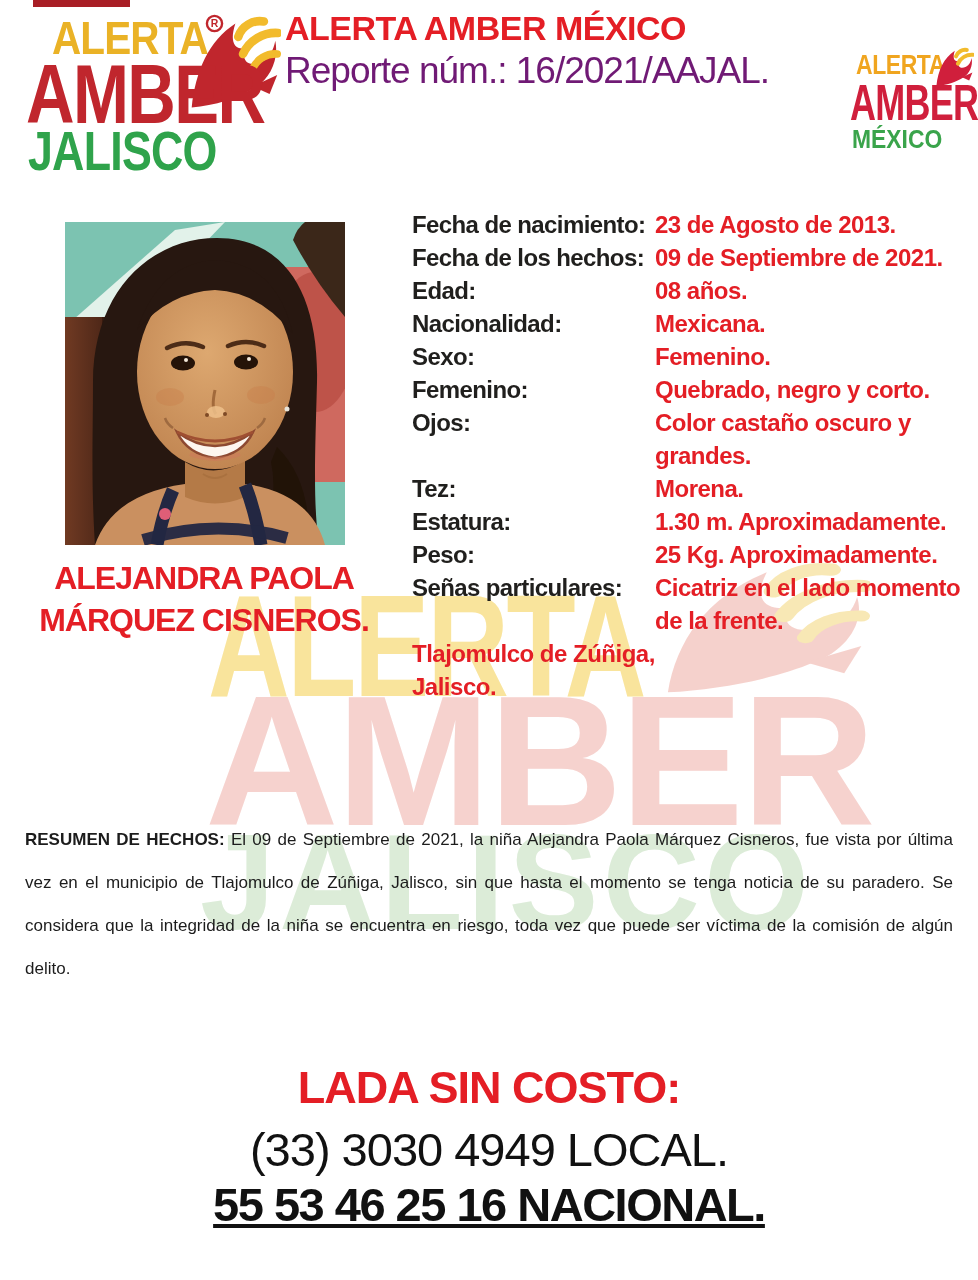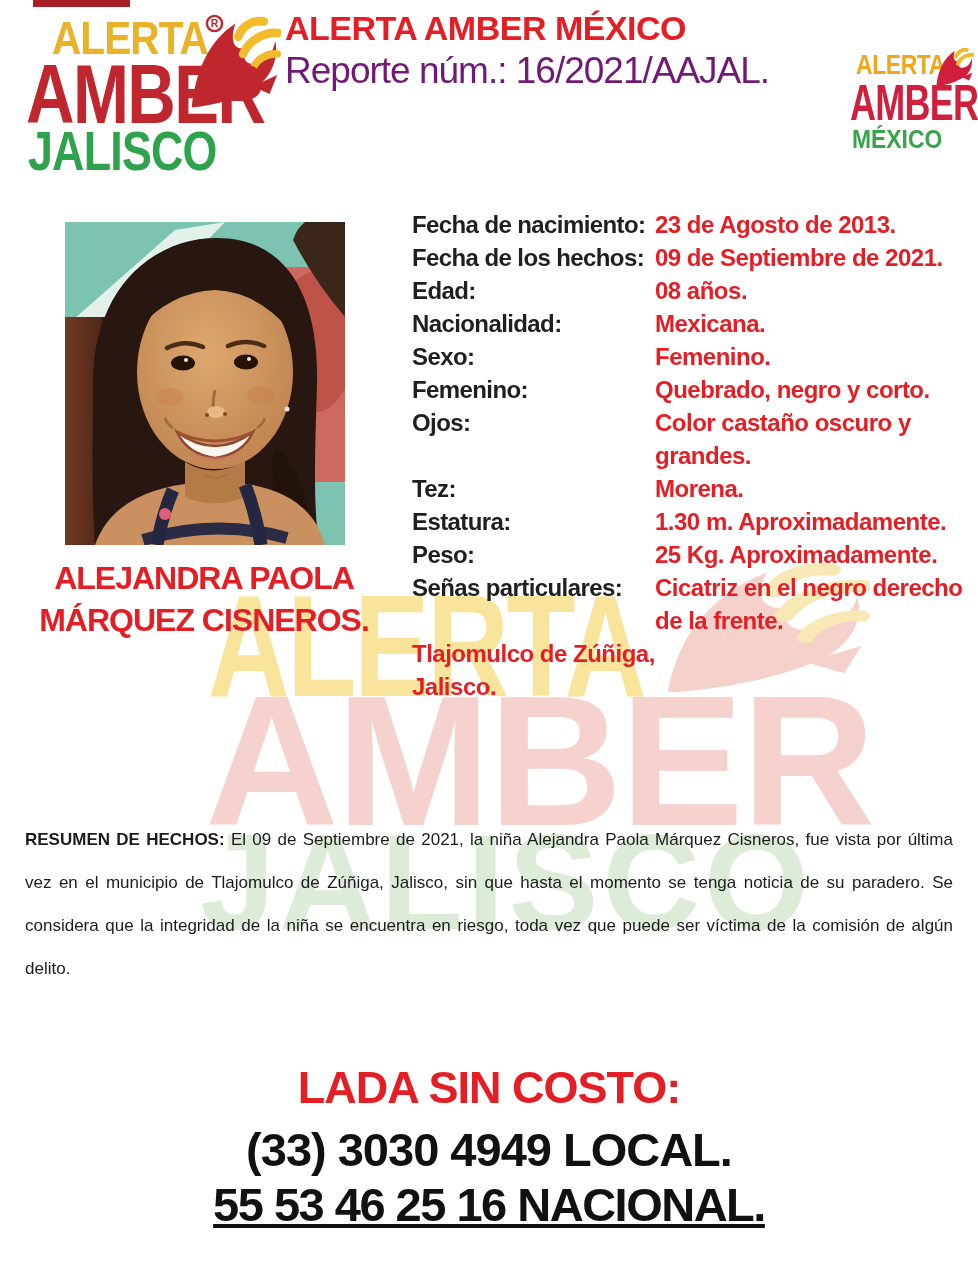--- a/index.html
+++ b/index.html
@@ -70,21 +70,21 @@
            letter-spacing:-.5px;line-height:33px;}
 
   
   .summary{position:absolute;left:25px;top:818px;width:928px;z-index:2;
            font-size:17px;line-height:43px;color:#1c1c1c;text-align:justify;}
   .summary .s-head{font-weight:bold;}
 
   
   .contact{position:absolute;left:0;top:1062px;width:978px;text-align:center;z-index:2;}
   .c-heading{font-size:45px;font-weight:bold;color:#e41e25;letter-spacing:-1px;line-height:52px;}
-  .c-local{margin-top:8px;font-size:47px;font-weight:bold;color:#111;letter-spacing:-1px;line-height:55px;}
+  .c-local{margin-top:8px;font-size:47px;font-weight:normal;color:#111;letter-spacing:-1px;line-height:55px;}
   .c-national{font-size:47px;font-weight:bold;color:#111;letter-spacing:-1.5px;line-height:55px;text-decoration:underline;}
 </style>
 </head>
 <body>
 
 <div class="page">
 
   <div class="top-artifact"></div>
 
   <div class="watermark">
@@ -224,21 +224,21 @@
     <div class="field-row">
       <div class="f-label">Estatura:</div>
       <div class="f-value">1.30 m. Aproximadamente.</div>
     </div>
     <div class="field-row">
       <div class="f-label">Peso:</div>
       <div class="f-value">25 Kg. Aproximadamente.</div>
     </div>
     <div class="field-row">
       <div class="f-label">Señas particulares:</div>
-      <div class="f-value">Cicatriz en el negro derecho de la frente.</div>
+      <div class="f-value">Cicatriz en el lado momento de la frente.</div>
     </div>
     <div class="field-row">
       <div class="f-value">Tlajomulco de Zúñiga, Jalisco.</div>
     </div>
   </div>
 
   <div class="summary">
     <span class="s-head">RESUMEN DE HECHOS:</span>
     <span>El 09 de Septiembre de 2021, la niña Alejandra Paola Márquez Cisneros, fue vista por última vez en el municipio de Tlajomulco de Zúñiga, Jalisco, sin que hasta el momento se tenga noticia de su paradero. Se considera que la integridad de la niña se encuentra en riesgo, toda vez que puede ser víctima de la comisión de algún delito.</span>
   </div>

